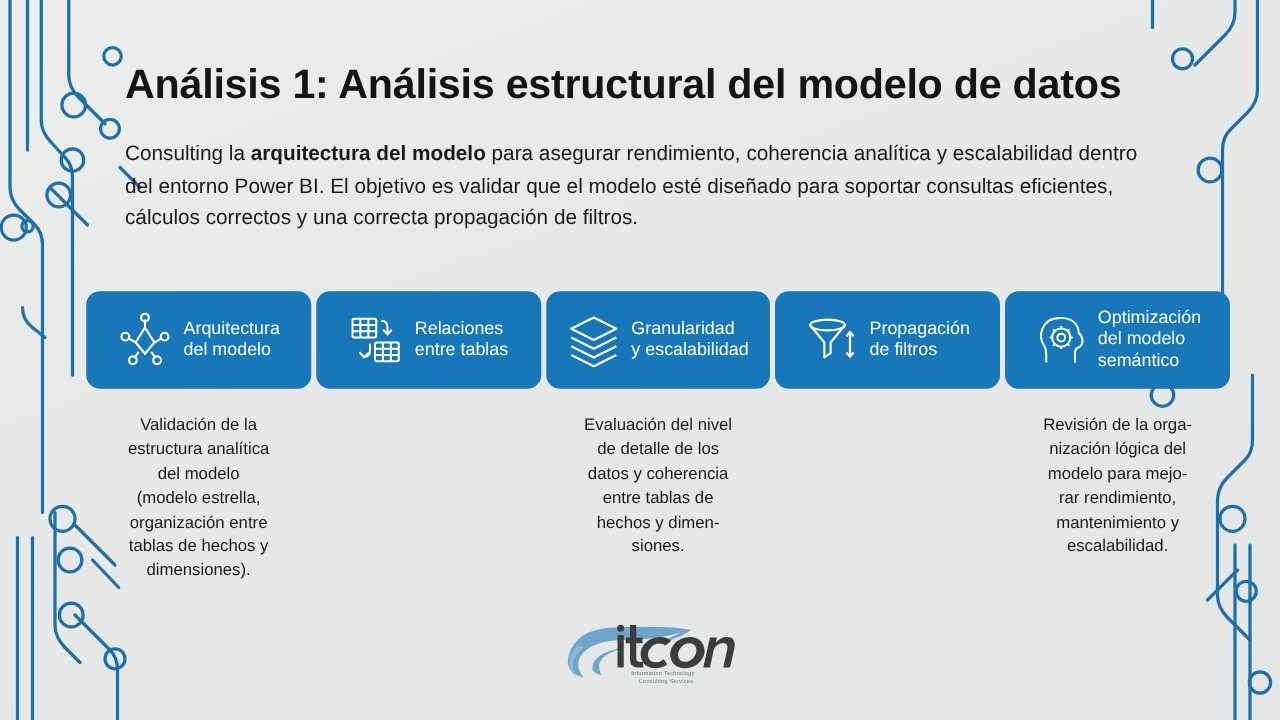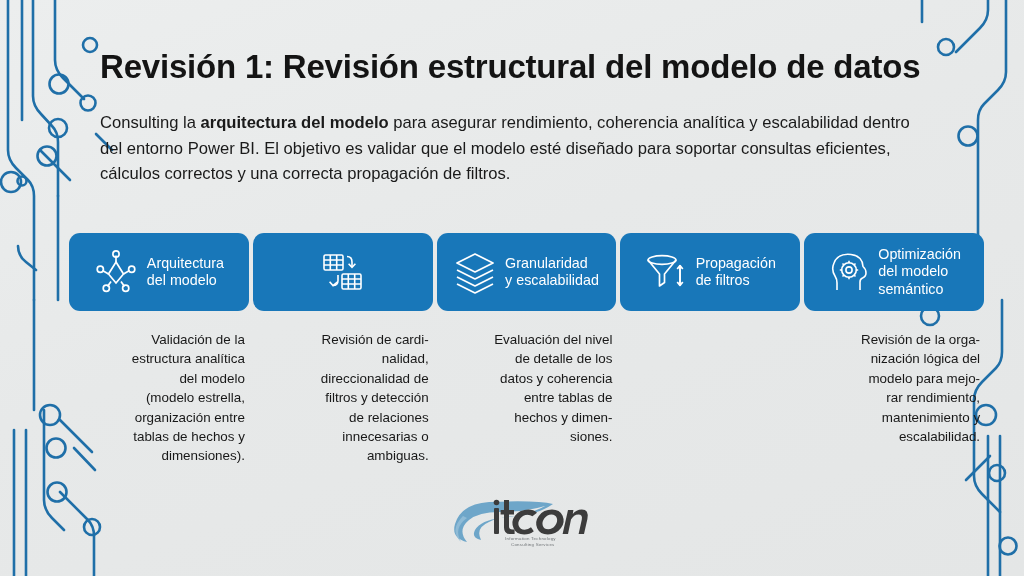--- a/index.html
+++ b/index.html
@@ -45,21 +45,21 @@
     gap:9px; padding:0 7px;
   }
   .chip .ico { flex:0 0 auto; display:block; }
   .chip .lbl {
     color:#ffffff; font-size:14.3px; line-height:17.5px;
     font-weight:400; text-align:left; white-space:pre-line;
   }
   .cap {
     margin-top:19px; width:172px;
     font-size:13.4px; line-height:19.4px;
-    color:#181818; text-align:right; white-space:pre-line;
+    color:#181818; text-align:center; white-space:pre-line;
   }
 
   
   #logo { position:absolute; left:441px; top:486px; width:150px; height:72px; }
   #logo .tag1, #logo .tag2 {
     position:absolute; left:64px; color:#6f7376;
     font-size:4.4px; letter-spacing:.25px; white-space:nowrap;
   }
   #logo .tag1 { top:50px; }
   #logo .tag2 { top:56px; left:70px; }
@@ -117,21 +117,21 @@
     <g stroke="#1f6fa8" stroke-width="2.6" fill="none">
       <circle cx="42" cy="47" r="8"></circle>
       <circle cx="64" cy="136" r="9.5"></circle>
       <circle cx="82" cy="415" r="10"></circle>
       <circle cx="93" cy="473" r="8"></circle>
       <circle cx="104" cy="546" r="8.5"></circle>
       <circle cx="26" cy="316" r="9"></circle>
     </g>
   </svg>
 
-  <div id="title">Revisión 1: Revisión estructural del modelo de datos</div>
+  <div id="title">Análisis 1: Análisis estructural del modelo de datos</div>
 
   <p id="intro">
     <span>Consulting la </span><b>arquitectura del modelo</b><span> para asegurar rendimiento, coherencia analítica y escalabilidad dentro del entorno Power BI.  El objetivo es validar que el modelo esté diseñado para soportar consultas eficientes,  cálculos correctos y una correcta propagación de filtros.</span>
   </p>
 
   <div id="cards">
 
     <div class="col">
       <div class="chip">
         <svg class="ico" width="44" height="44" viewBox="0 0 44 44" fill="none">
@@ -168,28 +168,23 @@
             <rect x="3" y="4" width="19" height="15" rx="1.4"></rect>
             <path d="M3 9 H22 M9.3 4 V19 M15.7 4 V19 M3 14 H22"></path>
             <rect x="21" y="23" width="19" height="15" rx="1.4"></rect>
             <path d="M21 28 H40 M27.3 23 V38 M33.7 23 V38 M21 33 H40"></path>
             <path d="M26 5.5 Q31 5.5 31 11 V15"></path>
             <path d="M27.6 12.8 L31 16.4 L34.4 12.8"></path>
             <path d="M17 24 V29.5 Q17 34.5 12 34.5"></path>
             <path d="M21.6 30.8 L17 34.6 L13.6 30.8" transform="translate(-5,0)"></path>
           </g>
         </svg>
-      </div>
-      <div class="cap">Revisión de cardi-
-nalidad,
-direccionalidad de
-filtros y detección
-de relaciones
-innecesarias o
-ambiguas.</div>
+        <span class="lbl">Relaciones
+entre tablas</span>
+      </div>
     </div>
 
     <div class="col">
       <div class="chip">
         <svg class="ico" width="42" height="44" viewBox="0 0 42 44" fill="none">
           <g stroke="#ffffff" stroke-width="1.7" fill="none" stroke-linejoin="round">
             <path d="M21 4 L39 13 L21 22 L3 13 Z"></path>
             <path d="M3 20 L21 29 L39 20"></path>
             <path d="M3 27 L21 36 L39 27"></path>
             <path d="M3 34 L21 43 L39 34"></path>

